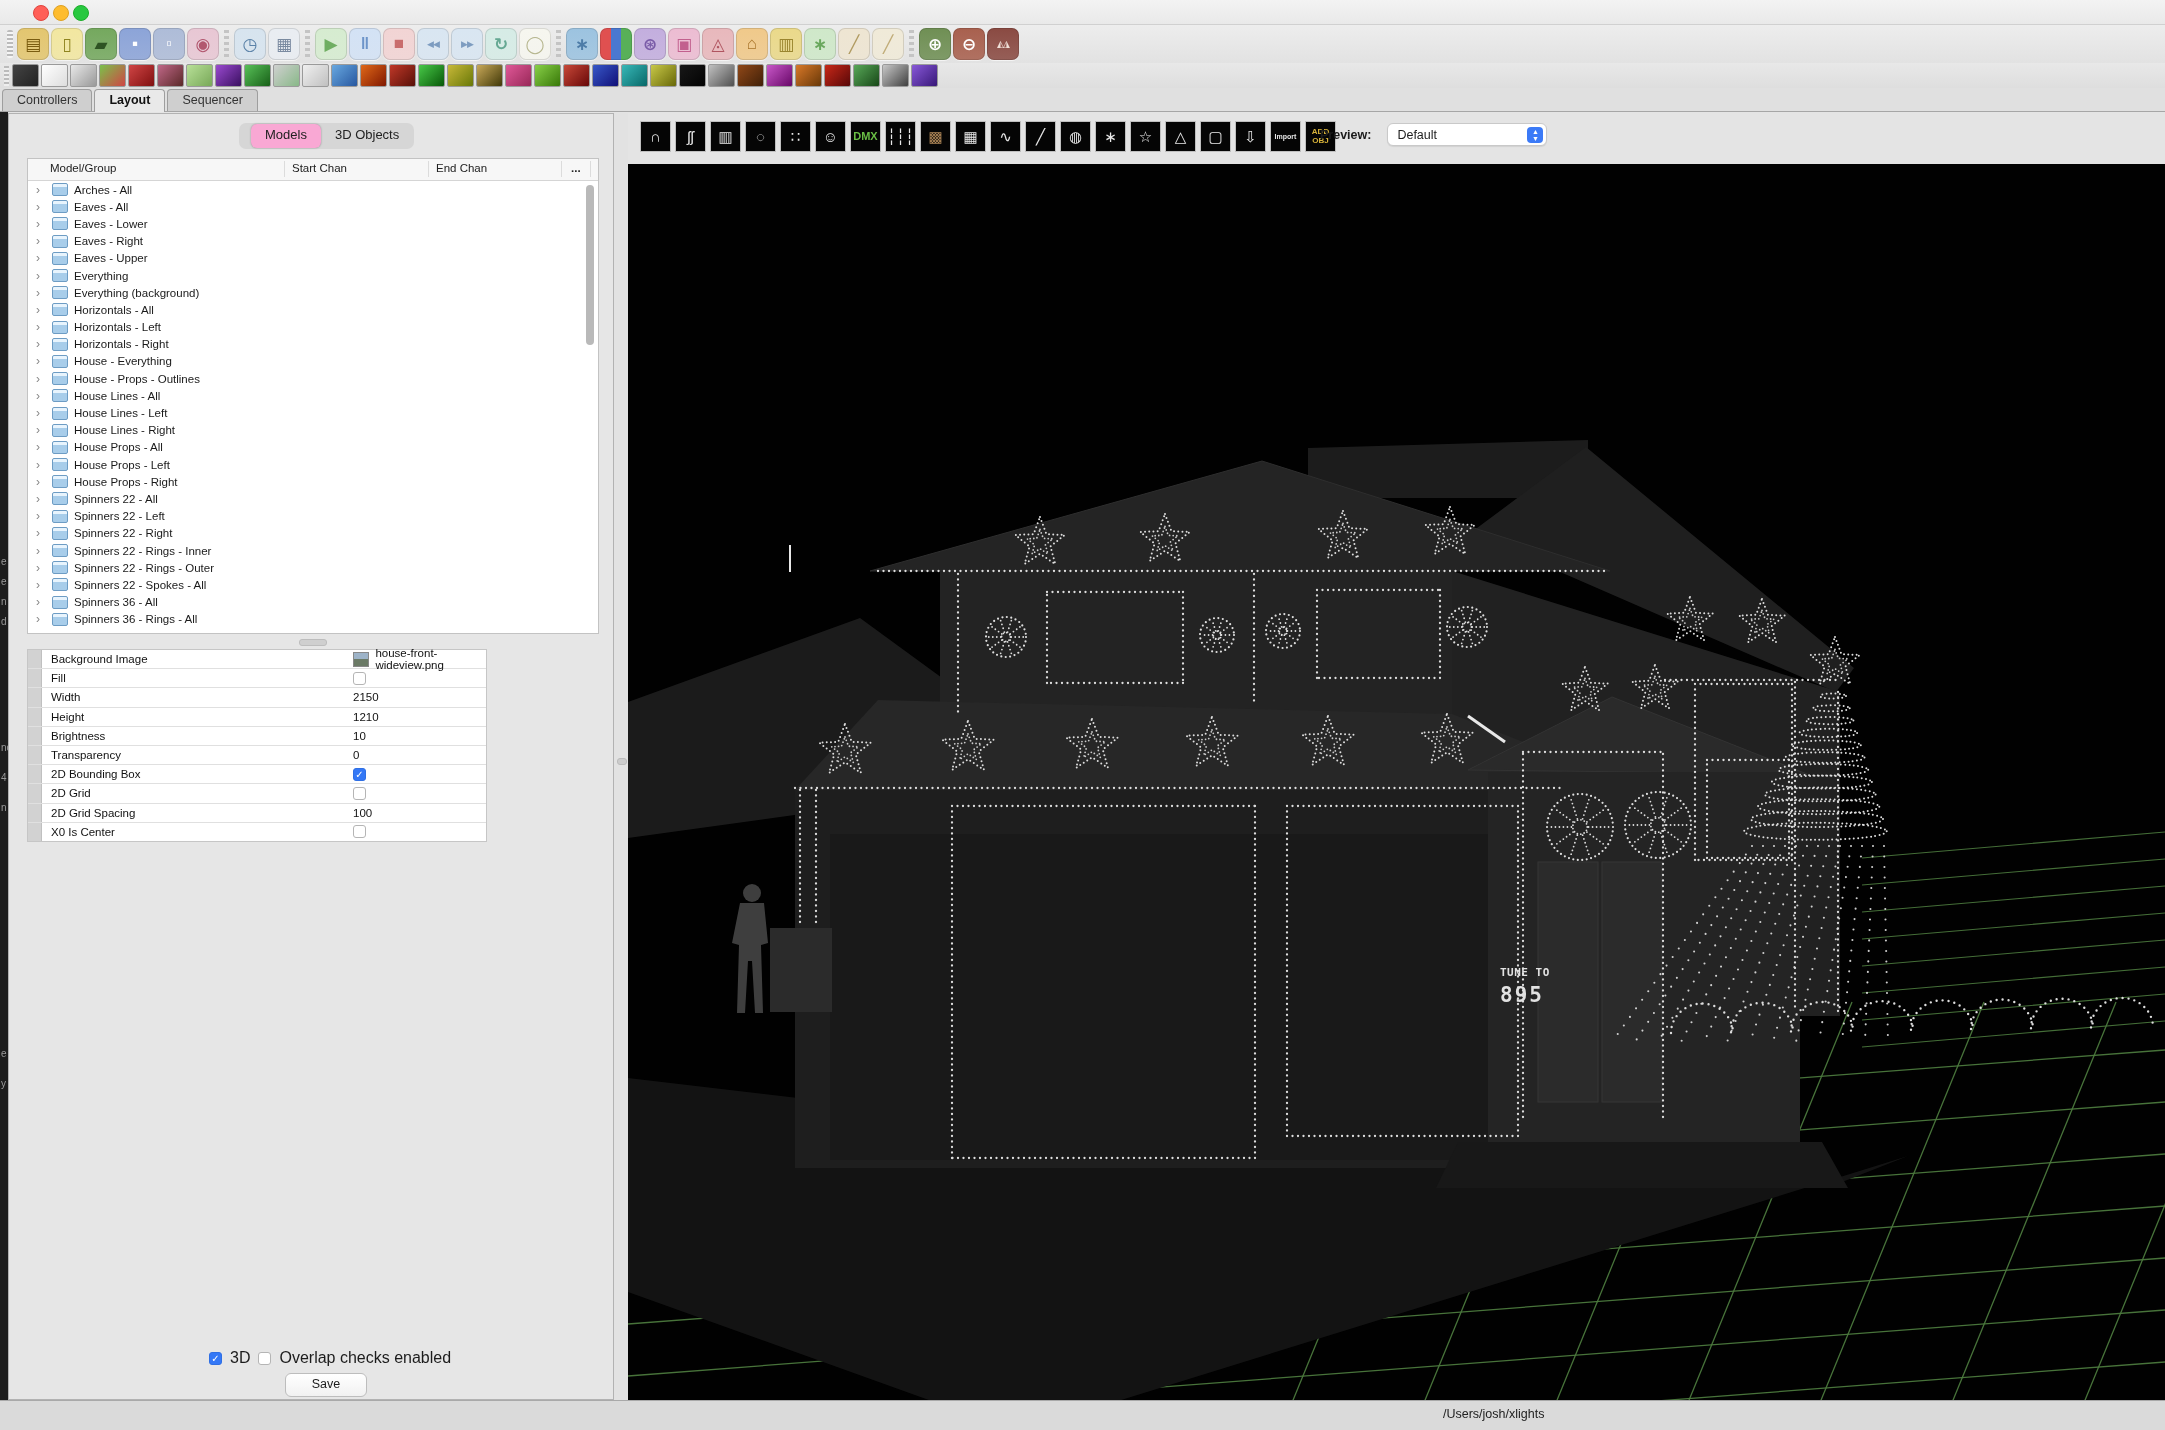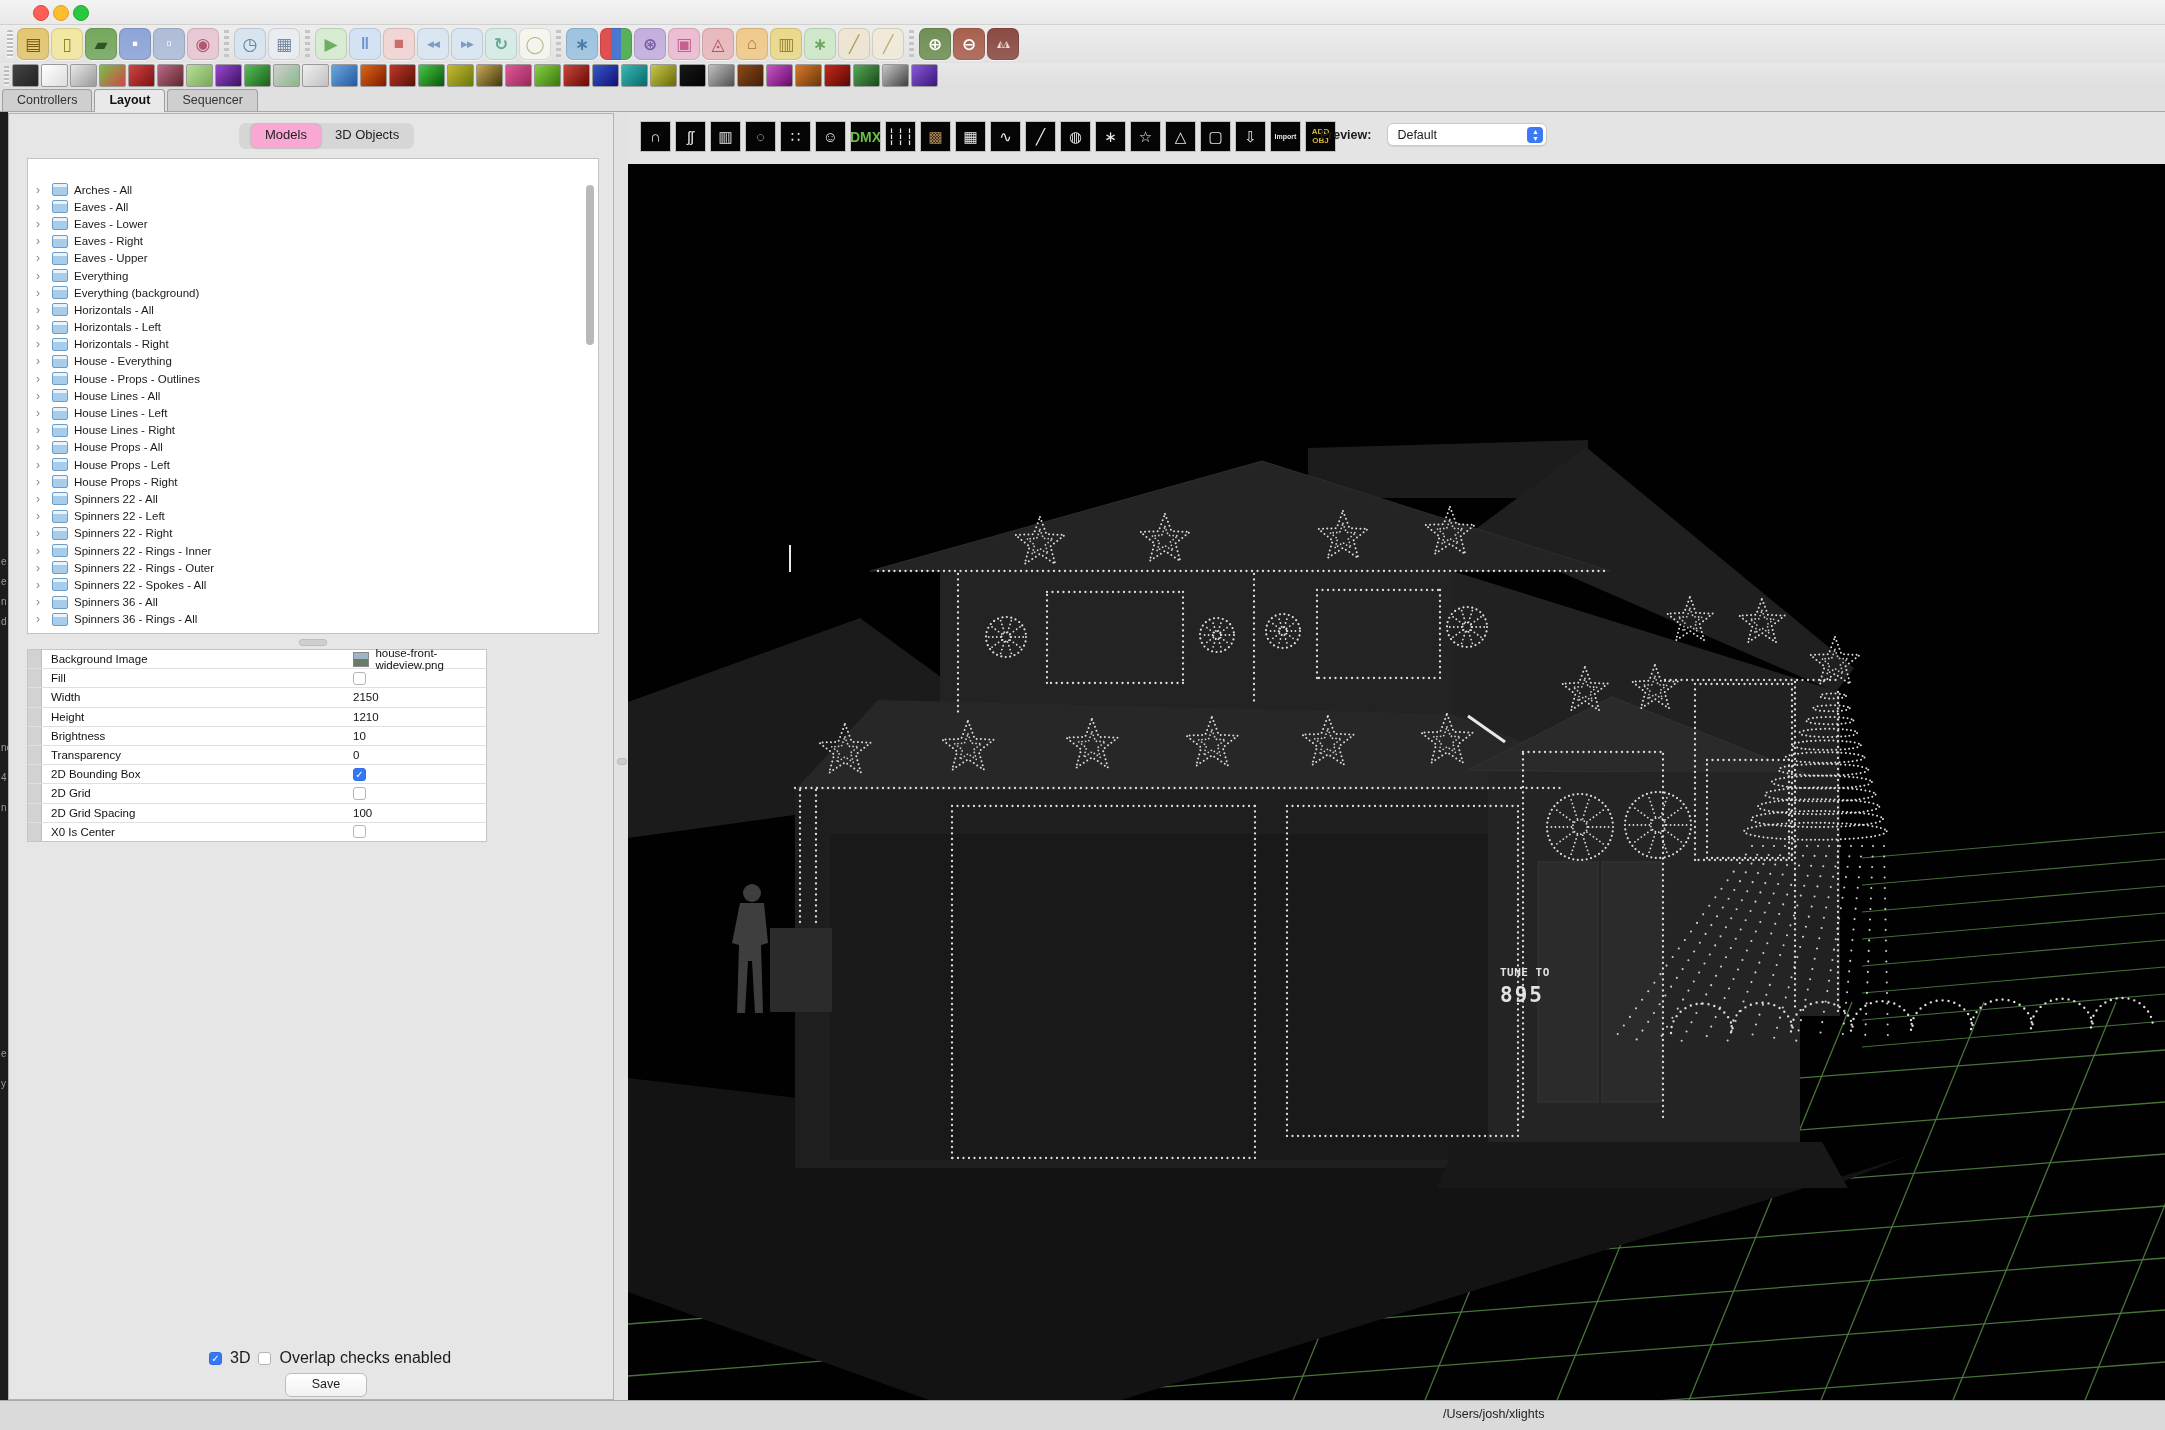--- a/index.html
+++ b/index.html
@@ -71,21 +71,21 @@
   
   #vsplit{position:absolute;left:614px;top:113px;width:14px;height:1287px;background:#e2e2e2;z-index:3;}
   #vsplit div{position:absolute;left:3px;top:645px;width:8px;height:5px;border-radius:3px;background:#cccccc;border:1px solid #bbb;}
   
   #preview-header{position:absolute;left:628px;top:111px;width:1537px;height:53px;background:#e4e4e4;z-index:4;}
   #model-buttons{position:absolute;left:12px;top:10px;display:flex;}
   .mbtn{width:29px;height:29px;margin-right:4px;background:#050505;border:1px solid #bfbfbf;color:#e8e8e8;
         display:flex;align-items:center;justify-content:center;font-size:15px;line-height:1;text-align:center;}
   .mbtn.txt{font-size:7px;font-weight:bold;letter-spacing:0;}
   .mbtn.gold{color:#d8b33a;font-size:8px;font-weight:bold;line-height:1.1;}
-  .mbtn.dmx{color:#6abf45;font-size:14px;font-weight:bold;}
+  .mbtn.dmx{color:#6abf45;font-size:11px;font-weight:bold;}
   #preview-select{position:absolute;left:692px;top:12px;display:flex;align-items:center;}
   #preview-label{font-size:12.5px;font-weight:bold;margin-right:16px;}
   #preview-dd{width:160px;height:23px;background:#ffffff;border:1px solid #c9c9c9;border-radius:6px;position:relative;
               font-size:12.5px;line-height:22px;padding-left:9px;box-sizing:border-box;box-shadow:0 1px 1px rgba(0,0,0,.08);}
   #dd-step{position:absolute;right:3px;top:3px;width:16px;height:16px;background:#3b7af7;border-radius:4px;color:#fff;
            font-size:7px;line-height:7px;text-align:center;padding-top:1px;box-sizing:border-box;}
   
   #viewport{position:absolute;left:628px;top:164px;width:1537px;height:1236px;background:#010101;z-index:2;}
   
   #statusbar{position:absolute;left:0;top:1400px;width:2165px;height:30px;background:#dadada;border-top:1px solid #a9a9a9;z-index:6;}
@@ -184,20 +184,30 @@
   </div>
 
 <div id="tabbar"><div class="main-tab">Controllers</div><div class="main-tab active">Layout</div><div class="main-tab">Sequencer</div></div>
 
 <div id="left-panel">
   <div id="seg-control">
     <div class="seg selected">Models</div>
     <div class="seg">3D Objects</div>
   </div>
   <div id="list-box">
+    <div id="list-header">
+      <div class="col" style="left:22px">Model/Group</div>
+      <div class="col" style="left:264px">Start Chan</div>
+      <div class="col" style="left:408px">End Chan</div>
+      <div class="col" style="left:543px;font-weight:bold">...</div>
+      <div class="colsep" style="left:256px"></div>
+      <div class="colsep" style="left:400px"></div>
+      <div class="colsep" style="left:533px"></div>
+      <div class="colsep" style="left:562px"></div>
+    </div>
     <div id="tree-rows">
         <div class="trow">
           <span class="chev">›</span>
           <span class="ficon"></span>
           <span>Arches - All</span>
         </div>
         <div class="trow">
           <span class="chev">›</span>
           <span class="ficon"></span>
           <span>Eaves - All</span>

